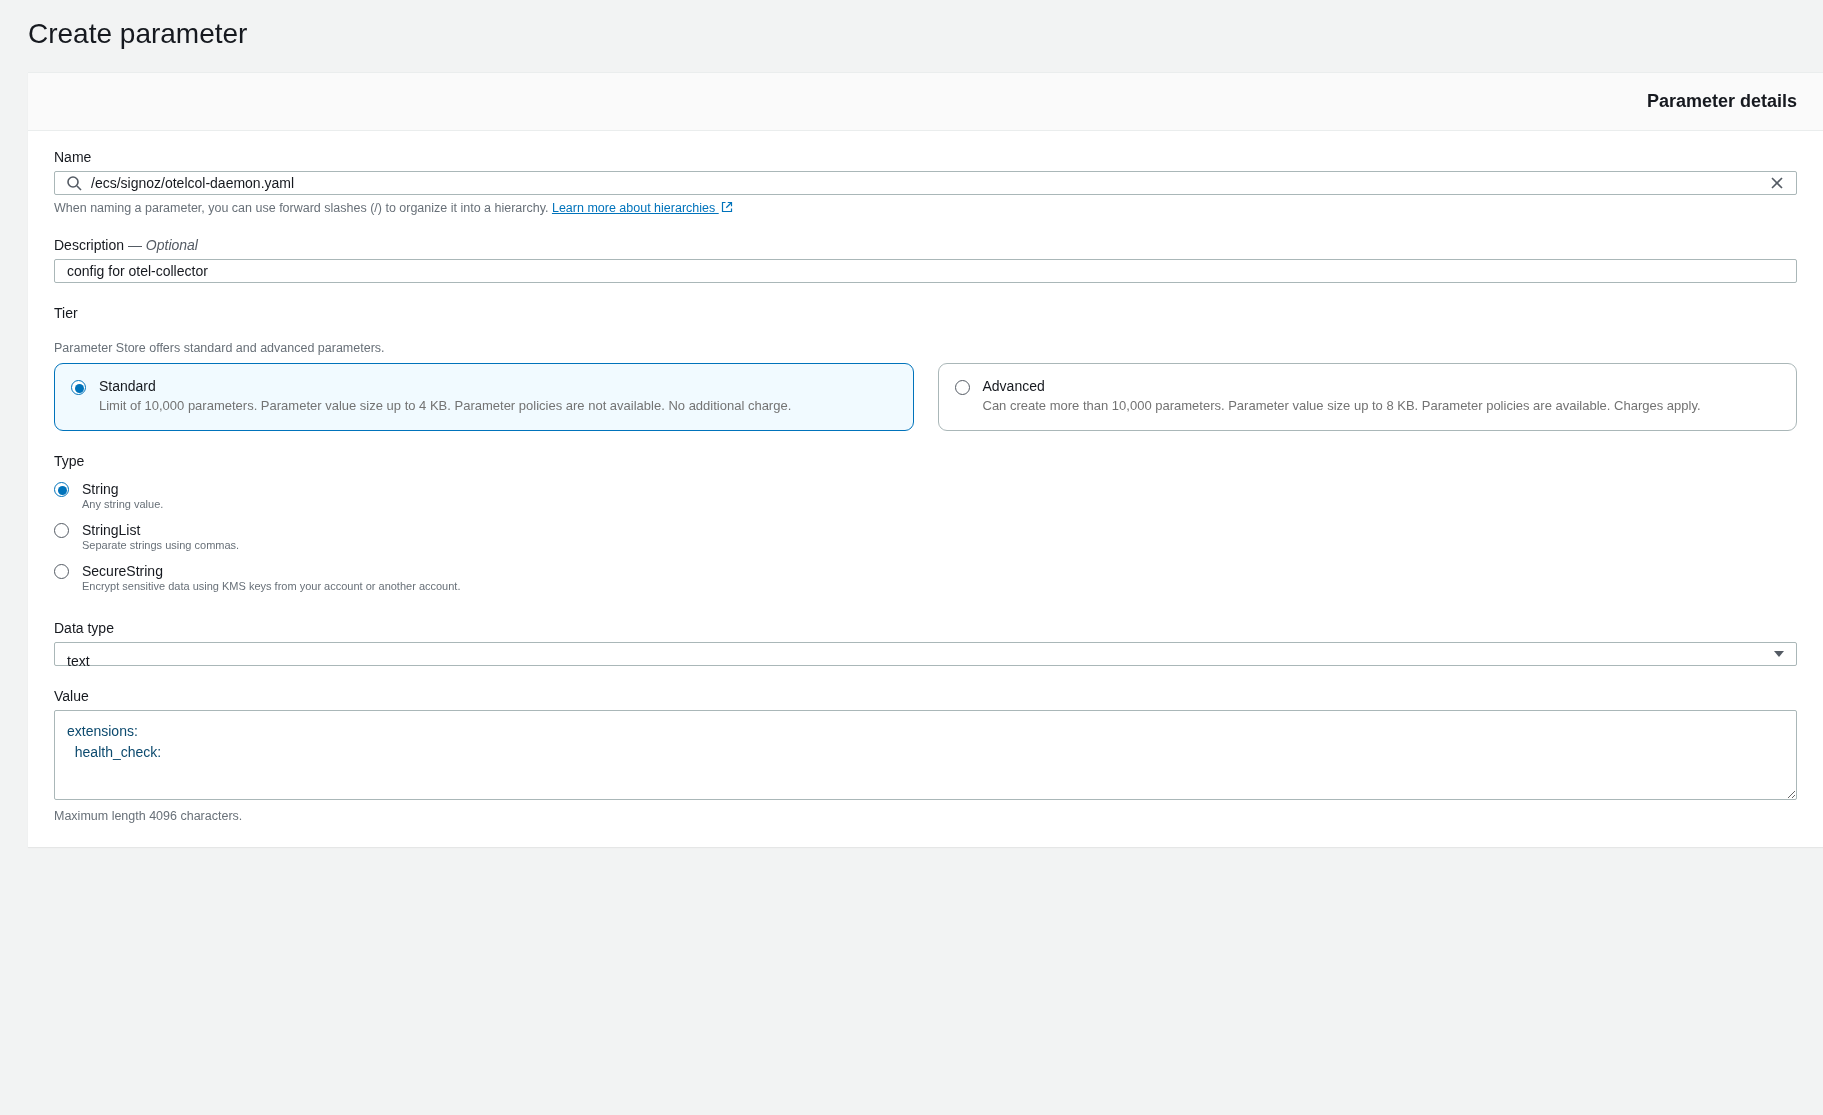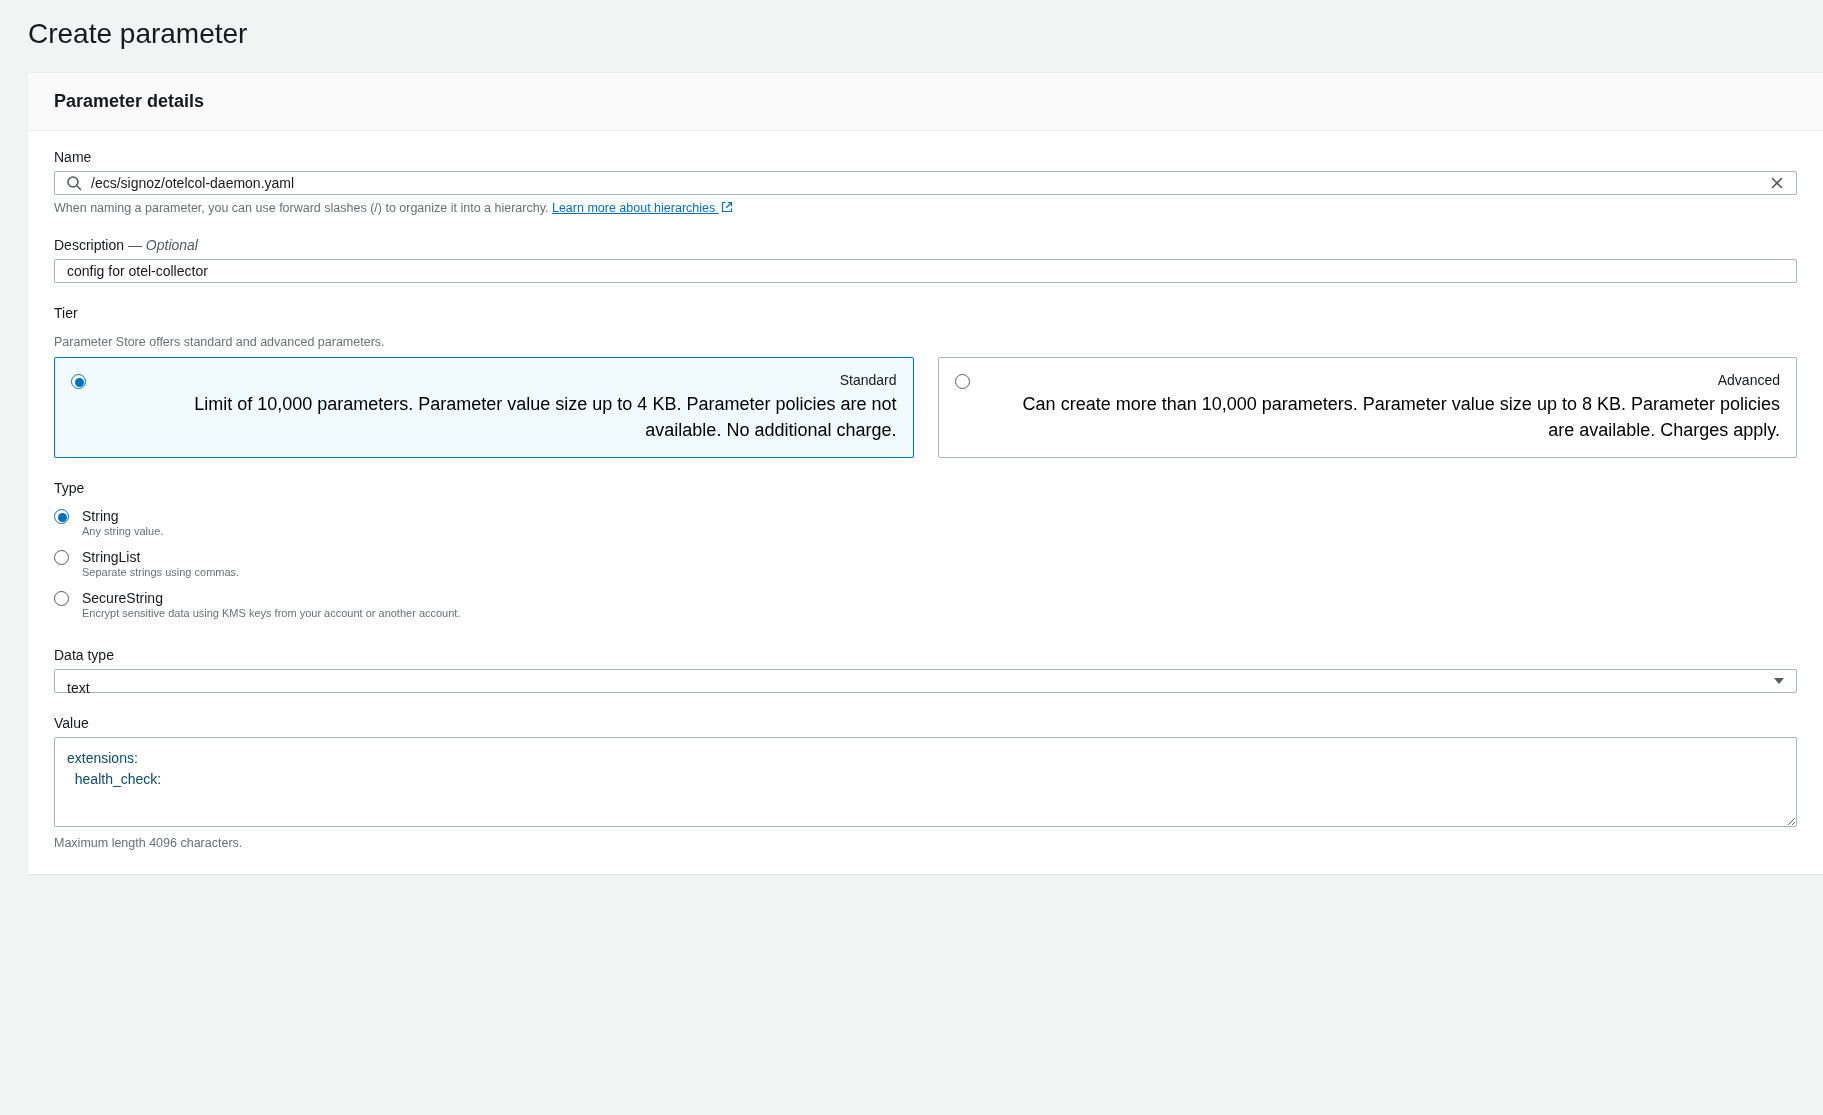--- a/index.html
+++ b/index.html
@@ -21,20 +21,21 @@
     box-shadow: 0 1px 1px rgba(0,0,0,0.05);
   }
   .card-header {
     padding: 18px 26px;
     border-bottom: 1px solid #eaeded;
     background: #fafafa;
   }
   .card-header h2 {
     font-size: 18px;
     font-weight: 700;
+    text-align: right;
   }
   .card-body {
     padding: 18px 26px 24px 26px;
   }
   .field { margin-bottom: 22px; }
   .field:last-child { margin-bottom: 0; }
   .field-label {
     font-weight: 400;
     font-size: 14px;
     margin-bottom: 6px;
@@ -42,21 +43,21 @@
     color: #16191f;
   }
   .field-label .optional {
     font-style: italic;
     color: #545b64;
   }
   .dash { color:#545b64; }
   .sub-desc {
     font-size: 12.5px;
     color: #687078;
-    margin-top: 14px;
+    margin-top: 20px;
   }
   .input-wrap {
     position: relative;
   }
   .search-icon {
     position: absolute;
     left: 12px;
     top: 50%;
     transform: translateY(-50%);
     width: 16px; height: 16px;
@@ -99,26 +100,25 @@
     color: #0073bb;
   }
   .tier-grid {
     display: grid;
     grid-template-columns: 1fr 1fr;
     gap: 24px;
     margin-top: 8px;
   }
   .tier-tile {
     border: 1px solid #aab7b8;
-    border-radius: 2px;
-    padding: 14px 16px 14px 64px;
+    border-radius: 9px;
+    padding: 14px 16px 14px 44px;
     position: relative;
     cursor: pointer;
     background: #fff;
-    text-align: right;
   }
   .tier-tile.selected {
     border: 1.5px solid #0073bb;
     background: #f1faff;
   }
   .tier-tile .radio-vis {
     position: absolute;
     left: 16px; top: 16px;
     width: 15px; height: 15px;
     border: 1.5px solid #545b64;
@@ -135,22 +135,22 @@
     width: 9px; height: 9px;
     border-radius: 50%;
     background: #0073bb;
   }
   .tier-title {
     font-size: 14px;
     color: #16191f;
     margin-bottom: 3px;
   }
   .tier-sub {
-    font-size: 18px;
-    color: #000000;
+    font-size: 13px;
+    color: #737373;
     line-height: 1.45;
   }
   .radio-list { margin-top: 4px; }
   .radio-row {
     position: relative;
     padding: 6px 0 6px 28px;
     cursor: pointer;
   }
   .radio-row .radio-vis {
     position: absolute;

